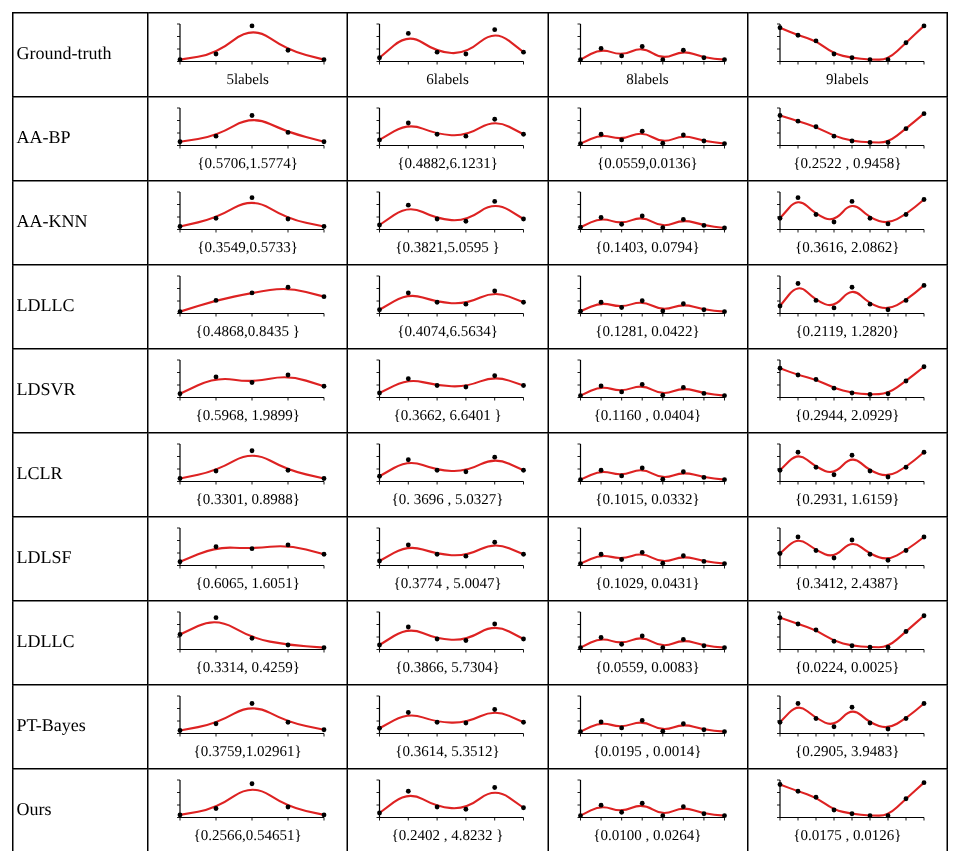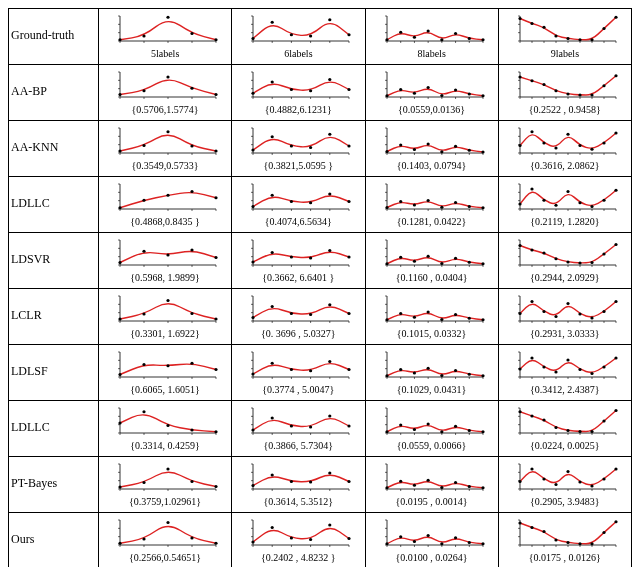--- a/index.html
+++ b/index.html
@@ -646,21 +646,21 @@
               <line class="tick" x1="58" y1="28" x2="58" y2="30"></line>
               <line class="tick" x1="82" y1="28" x2="82" y2="30"></line>
               <line class="tick" x1="106" y1="28" x2="106" y2="30"></line>
     <path class="curve" d="M 10 26 Q 10 26 22 23.5 Q 34 21 46 14.25 Q 58 7.500000000000001 70 14 Q 82 20.5 94 23.25 T 106 26"></path>
     <circle class="pt" cx="10" cy="26" r="1.6"></circle>
               <circle class="pt" cx="34" cy="21" r="1.6"></circle>
               <circle class="pt" cx="58" cy="7.500000000000001" r="1.6"></circle>
               <circle class="pt" cx="82" cy="20.5" r="1.6"></circle>
               <circle class="pt" cx="106" cy="26" r="1.6"></circle>
   </svg>
-            <div class="metrics">{0.3301, 1.6922}</div>
+            <div class="metrics">{0.3301, 0.8988}</div>
           </div>
         </td>
         <td>
           <div class="cell">
             <svg class="spark" viewBox="0 0 110 34">
     <line class="axis" x1="10" y1="3" x2="10" y2="28"></line>
     <line class="axis" x1="10" y1="28" x2="106" y2="28"></line>
     <line class="tick" x1="8" y1="3" x2="10" y2="3"></line>
               <line class="tick" x1="8" y1="11.333333333333332" x2="10" y2="11.333333333333332"></line>
               <line class="tick" x1="8" y1="19.666666666666664" x2="10" y2="19.666666666666664"></line>
@@ -734,21 +734,21 @@
     <circle class="pt" cx="10" cy="20.5" r="1.6"></circle>
               <circle class="pt" cx="22" cy="8.5" r="1.6"></circle>
               <circle class="pt" cx="34" cy="18.5" r="1.6"></circle>
               <circle class="pt" cx="46" cy="23.5" r="1.6"></circle>
               <circle class="pt" cx="58" cy="10.5" r="1.6"></circle>
               <circle class="pt" cx="70" cy="21" r="1.6"></circle>
               <circle class="pt" cx="82" cy="25" r="1.6"></circle>
               <circle class="pt" cx="94" cy="18.5" r="1.6"></circle>
               <circle class="pt" cx="106" cy="8.5" r="1.6"></circle>
   </svg>
-            <div class="metrics">{0.2931, 3.0333}</div>
+            <div class="metrics">{0.2931, 1.6159}</div>
           </div>
         </td>
       </tr>
       <tr>
         <th class="rowhead">LDLSF</th>
         <td>
           <div class="cell">
             <svg class="spark" viewBox="0 0 110 34">
     <line class="axis" x1="10" y1="3" x2="10" y2="28"></line>
     <line class="axis" x1="10" y1="28" x2="106" y2="28"></line>
@@ -932,21 +932,21 @@
     <path class="curve" d="M 10 26.75 Q 10 26.75 16.857142857142858 23.375 Q 23.714285714285715 20 30.571428571428573 22.25 Q 37.42857142857143 24.5 44.285714285714285 21.75 Q 51.14285714285714 19 58 22.875 Q 64.85714285714286 26.75 71.71428571428572 24 Q 78.57142857142857 21.25 85.42857142857142 23.375 Q 92.28571428571428 25.5 99.14285714285714 26.125 T 106 26.75"></path>
     <circle class="pt" cx="10" cy="26.75" r="1.6"></circle>
               <circle class="pt" cx="23.714285714285715" cy="20" r="1.6"></circle>
               <circle class="pt" cx="37.42857142857143" cy="24.5" r="1.6"></circle>
               <circle class="pt" cx="51.14285714285714" cy="19" r="1.6"></circle>
               <circle class="pt" cx="64.85714285714286" cy="26.75" r="1.6"></circle>
               <circle class="pt" cx="78.57142857142857" cy="21.25" r="1.6"></circle>
               <circle class="pt" cx="92.28571428571428" cy="25.5" r="1.6"></circle>
               <circle class="pt" cx="106" cy="26.75" r="1.6"></circle>
   </svg>
-            <div class="metrics">{0.0559, 0.0066}</div>
+            <div class="metrics">{0.0559, 0.0083}</div>
           </div>
         </td>
         <td>
           <div class="cell">
             <svg class="spark" viewBox="0 0 110 34">
     <line class="axis" x1="10" y1="3" x2="10" y2="28"></line>
     <line class="axis" x1="10" y1="28" x2="106" y2="28"></line>
     <line class="tick" x1="8" y1="3" x2="10" y2="3"></line>
               <line class="tick" x1="8" y1="11.333333333333332" x2="10" y2="11.333333333333332"></line>
               <line class="tick" x1="8" y1="19.666666666666664" x2="10" y2="19.666666666666664"></line>

